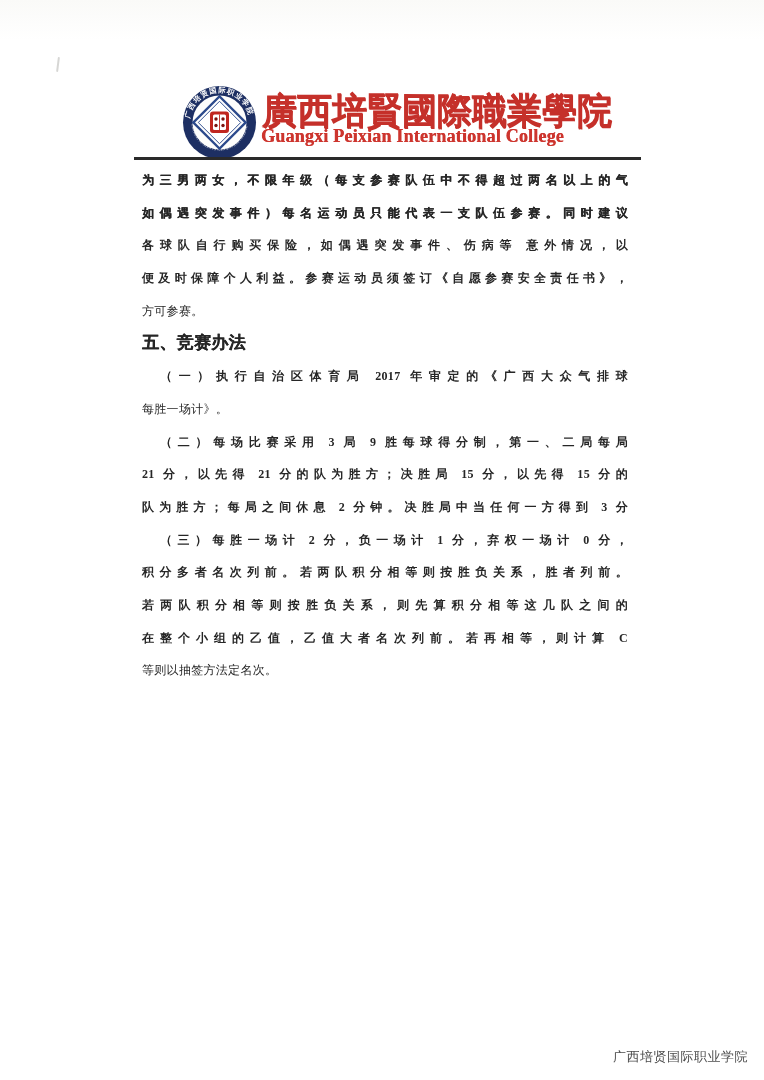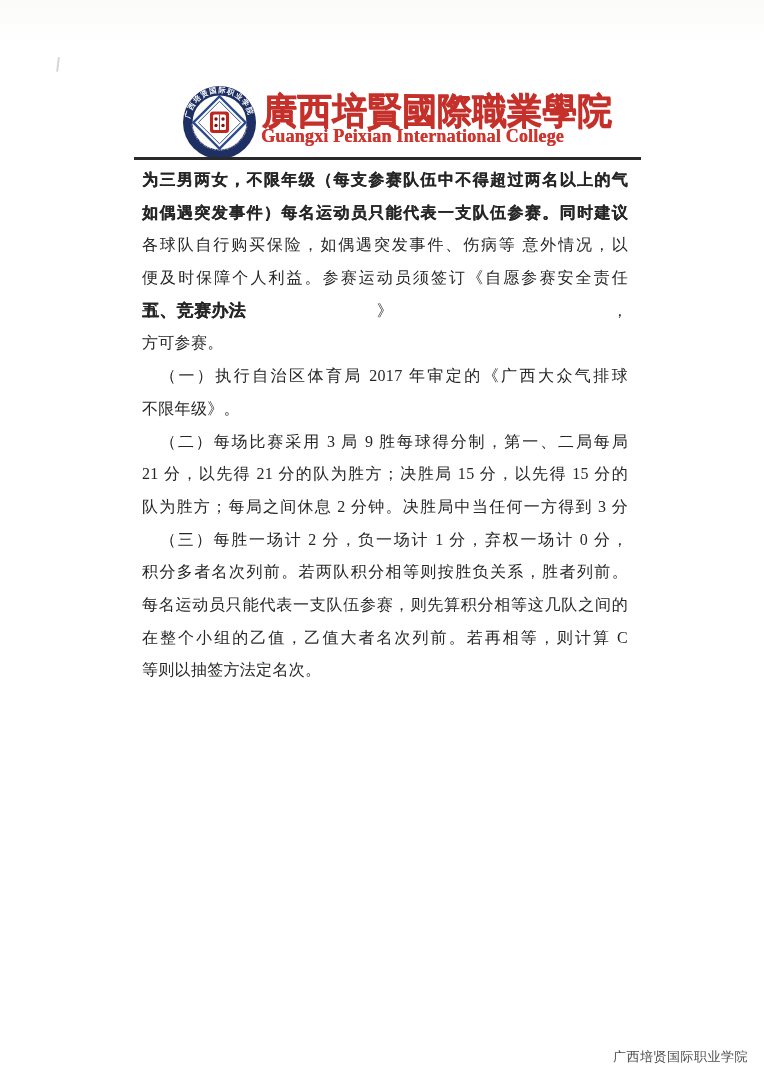--- a/index.html
+++ b/index.html
@@ -50,28 +50,28 @@
     position: absolute; left: 134px; top: 157px;
     width: 507px; height: 2.5px;
     background: #2a2a2a;
   }
   
   .doc {
     position: absolute; left: 142px; top: 164px;
     width: 486px;
   }
   .line {
-    font-size: 16px;
+    font-size: 12px;
     height: 32.7px; line-height: 32.7px;
     color: #262626;
     text-align: justify;
     text-align-last: left;
     letter-spacing: 0.3px;
   }
-  .line.j { text-align-last: justify; }
+  .line.j { text-align-last: justify; font-weight: bold; }
   .line.ind { text-indent: 18px; }
   .line.semibold { font-weight: 600; text-shadow: 0.4px 0 0 #2a2a2a; }
   .line.heading { font-weight: 700; font-size: 17px; text-shadow: 0.4px 0 0 #222; }
   
   .footer {
     position: absolute; top: 1048px; right: 16px;
     font-size: 13px; color: #4d4d4d;
     letter-spacing: 0.5px;
     font-family: "Liberation Sans", "DejaVu Sans", sans-serif;
   }
@@ -115,29 +115,29 @@
     <div class="title-en">Guangxi Peixian International College</div>
     <div class="divider"></div>
   </div>
 
   <div class="doc">
 
   <div class="line j semibold">为三男两女，不限年级（每支参赛队伍中不得超过两名以上的气</div>
       <div class="line j semibold">如偶遇突发事件）每名运动员只能代表一支队伍参赛。同时建议</div>
       <div class="line j">各球队自行购买保险，如偶遇突发事件、伤病等 意外情况，以</div>
       <div class="line j">便及时保障个人利益。参赛运动员须签订《自愿参赛安全责任书》，</div>
+      <div class="line">方可参赛。</div>
       <div class="line heading">五、竞赛办法</div>
-      <div class="line">方可参赛。</div>
       <div class="line j ind">（一）执行自治区体育局 2017 年审定的《广西大众气排球</div>
-      <div class="line">不限年级》。</div>
+      <div class="line">每胜一场计》。</div>
       <div class="line j ind">（二）每场比赛采用 3 局 9 胜每球得分制，第一、二局每局</div>
       <div class="line j">21 分，以先得 21 分的队为胜方；决胜局 15 分，以先得 15 分的</div>
       <div class="line j">队为胜方；每局之间休息 2 分钟。决胜局中当任何一方得到 3 分</div>
       <div class="line j ind">（三）每胜一场计 2 分，负一场计 1 分，弃权一场计 0 分，</div>
       <div class="line j">积分多者名次列前。若两队积分相等则按胜负关系，胜者列前。</div>
-      <div class="line j">每名运动员只能代表一支队伍参赛，则先算积分相等这几队之间的</div>
+      <div class="line j">若两队积分相等则按胜负关系，则先算积分相等这几队之间的</div>
       <div class="line j">在整个小组的乙值，乙值大者名次列前。若再相等，则计算 C</div>
       <div class="line">等则以抽签方法定名次。</div>
     </div>
 
   <div class="footer">广西培贤国际职业学院</div>
 
 </div>
 
 </body></html>

